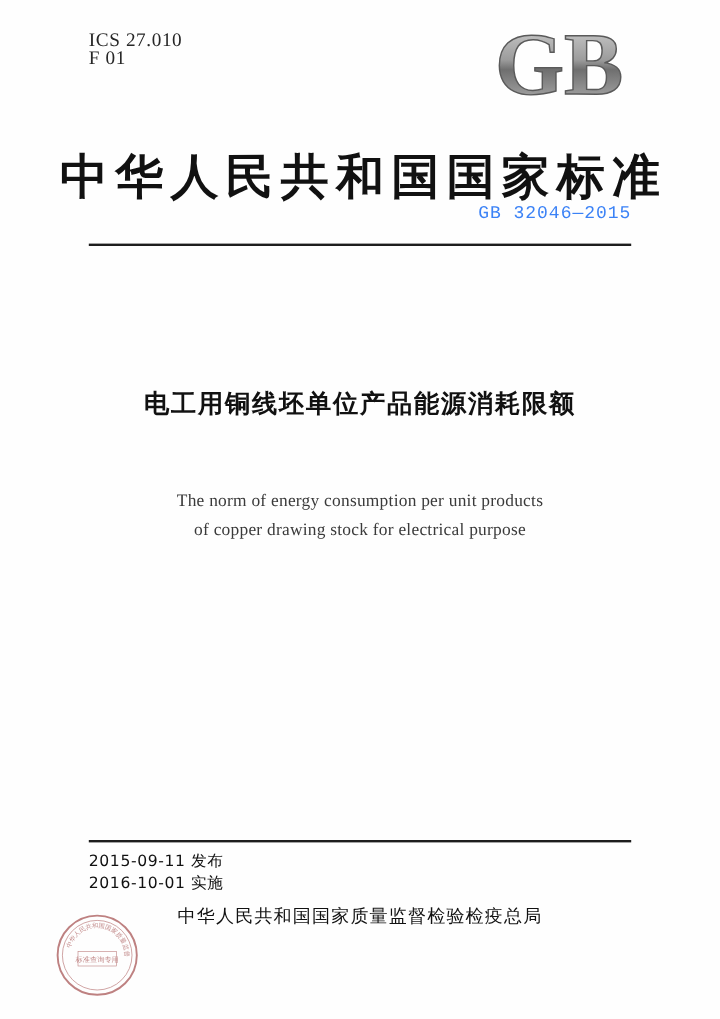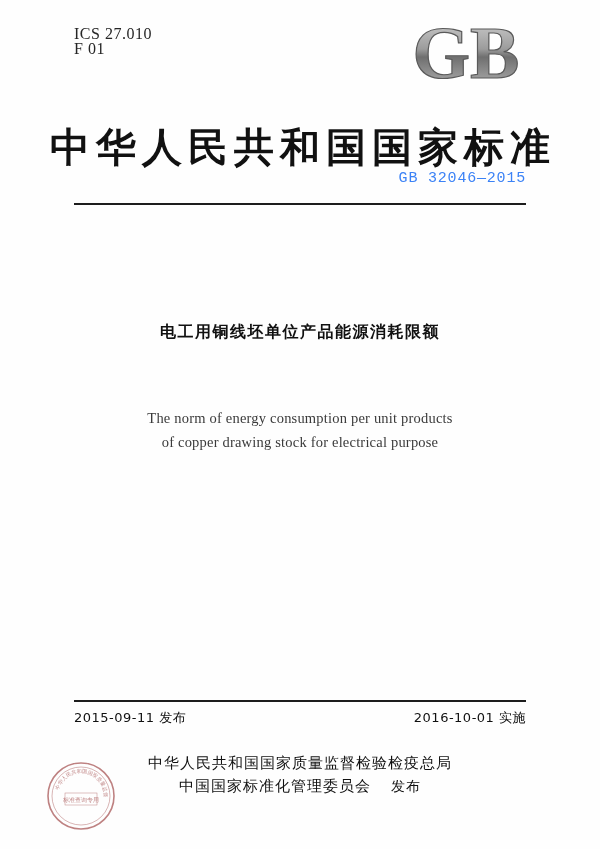--- a/index.html
+++ b/index.html
@@ -81,21 +81,21 @@
   }
 
   
   .doc-title-cn {
     position: absolute;
     left: 0; right: 0;
     top: 322px;
     text-align: center;
     font-family: "DejaVu Sans", sans-serif;
     font-weight: bold;
-    font-size: 16px;
+    font-size: 21px;
     letter-spacing: 1.5px;
     color: #111;
   }
 
   .doc-title-en {
     position: absolute;
     left: 0; right: 0;
     top: 372px;
     text-align: center;
     font-family: "Liberation Serif", serif;
@@ -120,20 +120,21 @@
     position: absolute;
     left: 74px;
     right: 74px;
     top: 709px;
     display: flex;
     justify-content: space-between;
     font-family: "DejaVu Sans", sans-serif;
     font-size: 13px;
     letter-spacing: 0.5px;
     color: #111;
+    flex-direction: column;
   }
 
   .issuer {
     position: absolute;
     left: 0; right: 0;
     top: 752px;
     text-align: center;
     font-family: "DejaVu Sans", sans-serif;
     font-size: 15px;
     line-height: 23px;
@@ -199,24 +200,20 @@
 
   <div class="rule-bottom"></div>
 
   <div class="date-row">
     <span>2015-09-11 发布</span>
     <span>2016-10-01 实施</span>
   </div>
 
   <div class="issuer">
     <div>中华人民共和国国家质量监督检验检疫总局</div>
-    <div class="line2">
-      <span>中国国家标准化管理委员会</span>
-      <span class="publish-word">发布</span>
-    </div>
   </div>
 
   <div class="seal">
     <svg width="72" height="72" viewBox="0 0 72 72" xmlns="http://www.w3.org/2000/svg">
       <circle cx="36" cy="36" r="33" fill="none" stroke="#8a1c1c" stroke-width="1.6"></circle>
       <circle cx="36" cy="36" r="29" fill="none" stroke="#8a1c1c" stroke-width="0.6"></circle>
       <path id="sealpath" d="M 36 36 m -23 0 a 23 23 0 1 1 46 0" fill="none"></path>
       <text font-family="DejaVu Sans, sans-serif" font-size="5.2" fill="#8a1c1c">
         <textPath href="#sealpath" startOffset="8%">中华人民共和国国家质量监督检验检疫总局</textPath>
       </text>

